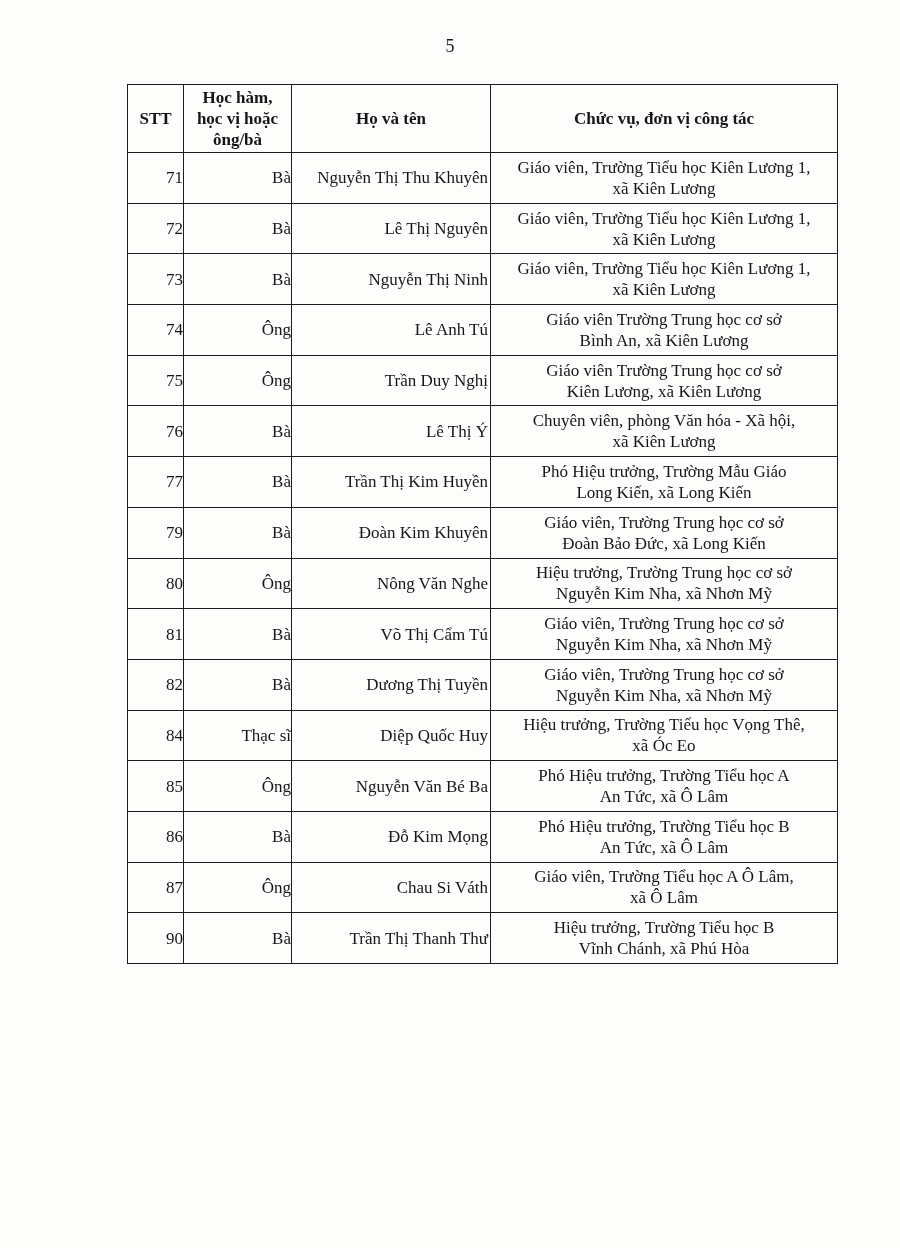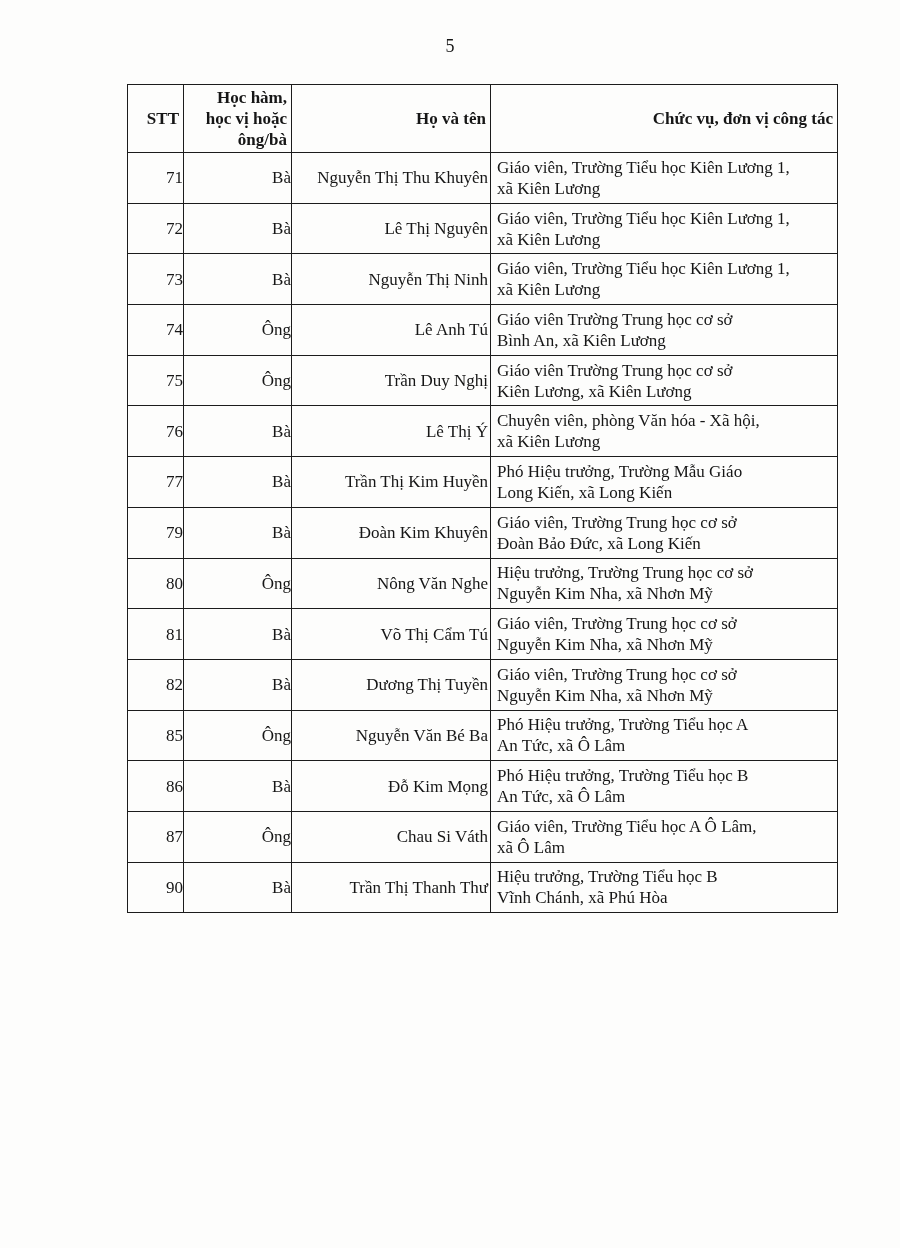--- a/index.html
+++ b/index.html
@@ -36,35 +36,35 @@
   table.roster col.c3 { width: 199px; }
   table.roster col.c4 { width: 347px; }
   table.roster th, table.roster td {
     border: 1.5px solid #1c1c1c;
     vertical-align: middle;
     font-size: 17px;
     line-height: 21px;
   }
   table.roster thead th {
     font-weight: bold;
-    text-align: right;
+    text-align: center;
     height: 66px;
     padding: 2px 4px;
   }
   table.roster tbody tr { height: 50.7px; }
   td.cell-stt, td.cell-title {
     text-align: right;
   }
   td.cell-name {
     text-align: right;
     padding-left: 8px;
     padding-right: 2px;
   }
   td.cell-position {
-    text-align: left;
+    text-align: center;
     padding: 2px 6px;
   }
   .pos-line { display: block; }
 </style>
 </head>
 <body>
 
 <div class="page">
   <div class="page-number">5</div>
 
@@ -193,20 +193,29 @@
     <td class="cell-stt">82</td>
     <td class="cell-title">Bà</td>
     <td class="cell-name">Dương Thị Tuyền</td>
     <td class="cell-position">
       <span class="pos-line">Giáo viên, Trường Trung học cơ sở</span>
       <span class="pos-line">Nguyễn Kim Nha, xã Nhơn Mỹ</span>
     </td>
   </tr>
 
 
+  <tr>
+    <td class="cell-stt">84</td>
+    <td class="cell-title">Thạc sĩ</td>
+    <td class="cell-name">Diệp Quốc Huy</td>
+    <td class="cell-position">
+      <span class="pos-line">Hiệu trưởng, Trường Tiểu học Vọng Thê,</span>
+      <span class="pos-line">xã Óc Eo</span>
+    </td>
+  </tr>
 
   <tr>
     <td class="cell-stt">85</td>
     <td class="cell-title">Ông</td>
     <td class="cell-name">Nguyễn Văn Bé Ba</td>
     <td class="cell-position">
       <span class="pos-line">Phó Hiệu trưởng, Trường Tiểu học A</span>
       <span class="pos-line">An Tức, xã Ô Lâm</span>
     </td>
   </tr>

